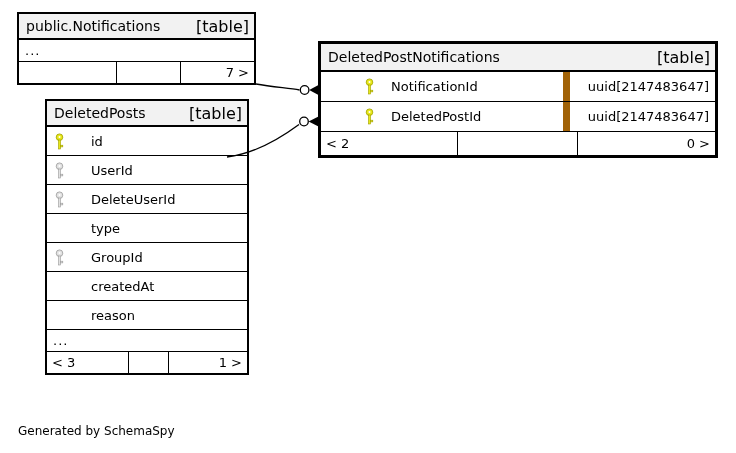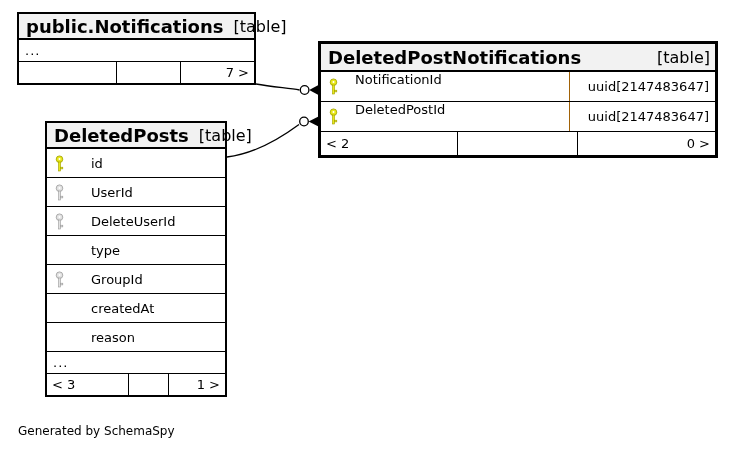--- a/index.html
+++ b/index.html
@@ -16,35 +16,35 @@
     box-sizing:border-box;z-index:1;font-size:13px;
   }
   .table-box.focal{border-width:3px;}
 
   .hdr{
     display:flex;justify-content:space-between;align-items:center;
     background:#f2f2f2;border-bottom:2px solid #000;
     padding:0 5px 0 7px;height:24px;
   }
   .focal .hdr{height:26px;}
-  .tname{font-weight:bold;font-size:18px;white-space:nowrap;}
+  .tname{font-weight:normal;font-size:14px;white-space:nowrap;}
   .ttag{font-size:16px;margin-left:10px;white-space:nowrap;}
 
   .col-row{
     display:flex;align-items:center;height:28px;
     border-bottom:1px solid #000;background:#fff;
   }
   .focal .col-row{height:29px;}
   .key-slot{
     width:26px;padding-left:8px;display:inline-flex;align-items:center;
     flex:none;
   }
   .slim .key-slot{width:36px;}
   .col-name{white-space:nowrap;}
-  .name-cell{flex:1;display:flex;align-self:stretch;border-right:1px solid #a16207;}
+  .name-cell{flex:1;display:flex;align-items:center;align-self:stretch;border-right:7px solid #a16207;margin-left:36px;}
   .col-type{width:139px;flex:none;text-align:right;padding-right:6px;white-space:nowrap;}
 
   .ellipsis-row{
     height:21px;display:flex;align-items:center;padding-left:6px;
     border-bottom:1px solid #000;letter-spacing:1px;
   }
   .stats{display:flex;height:21px;}
   .stats .cell{
     display:flex;align-items:center;box-sizing:border-box;
     padding:0 5px;white-space:nowrap;
@@ -90,21 +90,21 @@
       <span class="ttag">[table]</span>
     </div>
     <div class="ellipsis-row">...</div>
     <div class="stats">
       <span class="cell first"></span>
       <span class="cell mid"></span>
       <span class="cell last">7 &gt;</span>
     </div>
   </div>
 
-  <div class="table-box slim" id="box-b" style="left:45px;top:121px;width:182px;">
+  <div class="table-box slim" id="box-b" style="left:45px;top:99px;width:204px;">
     <div class="hdr" style="background: rgb(242, 242, 242);">
       <span class="tname">DeletedPosts</span>
       <span class="ttag">[table]</span>
     </div>
     <div class="cols" id="cols-b">
         <div class="col-row">
           <span class="key-slot">
             <svg width="9" height="17" viewBox="0 0 9 17">
               <circle cx="4.5" cy="4.2" r="3.3" fill="#e8e81a" stroke="#9f9f00" stroke-width="0.8"></circle>
               <rect x="3.4" y="7" width="2.2" height="9" fill="#e8e81a" stroke="#9f9f00" stroke-width="0.6"></rect>

